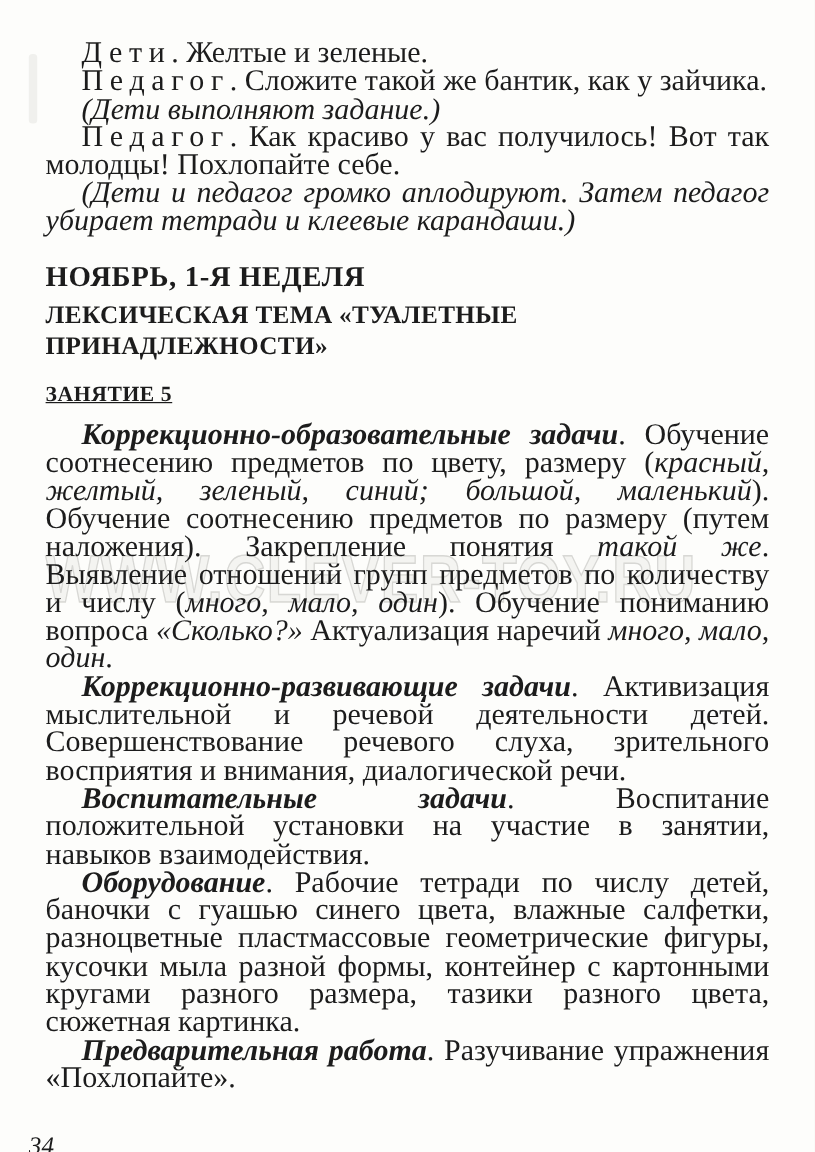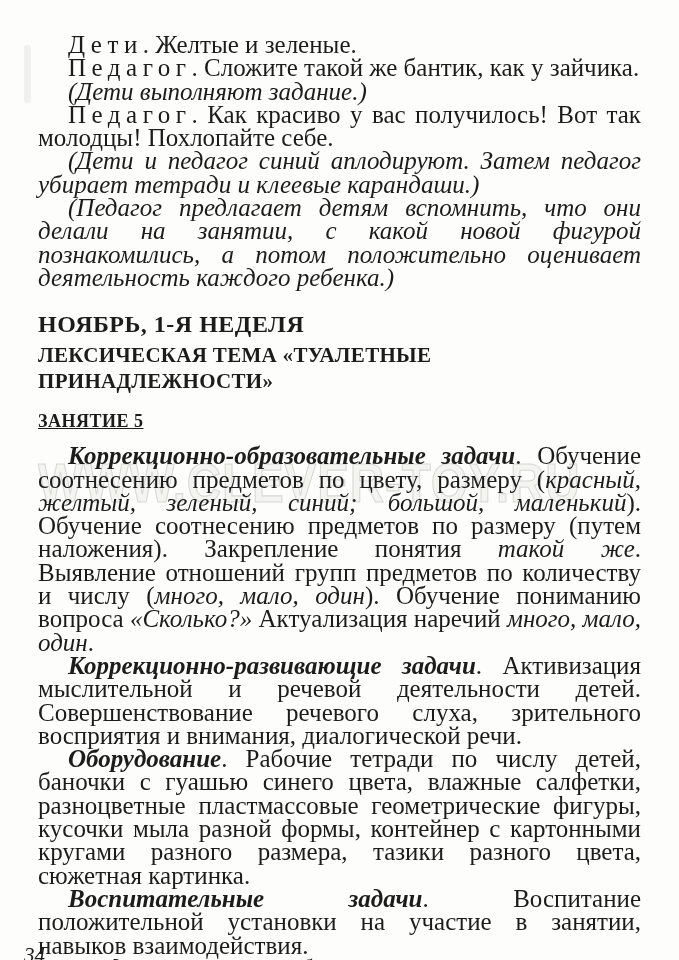--- a/index.html
+++ b/index.html
@@ -83,38 +83,37 @@
   <div class="content">
 
     <p class="para"><span class="speaker">Дети</span><span>. Желтые и зеленые.</span></p>
 
     <p class="para"><span class="speaker">Педагог</span><span>. Сложите такой же бантик, как у зайчика.</span></p>
 
     <p class="para italic">(Дети выполняют задание.)</p>
 
     <p class="para"><span class="speaker">Педагог</span><span>. Как красиво у вас получилось! Вот так молодцы! Похлопайте себе.</span></p>
 
-    <p class="para italic">(Дети и педагог синий аплодируют. Затем педагог убирает тетради и клеевые карандаши.)</p>
+    <p class="para italic">(Дети и педагог громко аплодируют. Затем педагог убирает тетради и клеевые карандаши.)</p>
 
 
-    <p class="para italic">(Педагог предлагает детям вспомнить, что они делали на занятии, с какой новой фигурой познакомились, а потом положительно оценивает деятельность каждого ребенка.)</p>
 
     <h2 class="h1">НОЯБРЬ, 1-Я НЕДЕЛЯ</h2>
 
     <h3 class="h2">ЛЕКСИЧЕСКАЯ ТЕМА «ТУАЛЕТНЫЕ ПРИНАДЛЕЖНОСТИ»</h3>
 
     <h4 class="h3">ЗАНЯТИЕ 5</h4>
 
     <p class="para p-after-heading"><span class="lead-bi">Коррекционно-образовательные задачи</span><span>. Обучение соотнесению предметов по цвету, размеру (</span><span class="italic">красный, желтый, зеленый, синий; большой, маленький</span><span>). Обучение соотнесению предметов по размеру (путем наложения). Закрепление понятия </span><span class="italic">такой же</span><span>. Выявление отношений групп предметов по количеству и числу (</span><span class="italic">много, мало, один</span><span>). Обучение пониманию вопроса </span><span class="italic">«Сколько?»</span><span> Актуализация наречий </span><span class="italic">много, мало, один</span><span>.</span></p>
 
     <p class="para"><span class="lead-bi">Коррекционно-развивающие задачи</span><span>. Активизация мыслительной и речевой деятельности детей. Совершенствование речевого слуха, зрительного восприятия и внимания, диалогической речи.</span></p>
 
+    <p class="para"><span class="lead-bi">Воспитательные задачи</span><span>. Воспитание положительной установки на участие в занятии, навыков взаимодействия.</span></p>
+
     <p class="para"><span class="lead-bi">Оборудование</span><span>. Рабочие тетради по числу детей, баночки с гуашью синего цвета, влажные салфетки, разноцветные пластмассовые геометрические фигуры, кусочки мыла разной формы, контейнер с картонными кругами разного размера, тазики разного цвета, сюжетная картинка.</span></p>
-
-    <p class="para"><span class="lead-bi">Воспитательные задачи</span><span>. Воспитание положительной установки на участие в занятии, навыков взаимодействия.</span></p>
 
     <p class="para"><span class="lead-bi">Предварительная работа</span><span>. Разучивание упражнения «Похлопайте».</span></p>
 
   </div>
 
   <div class="page-number">34</div>
 
 </div>
 
 </body></html>

